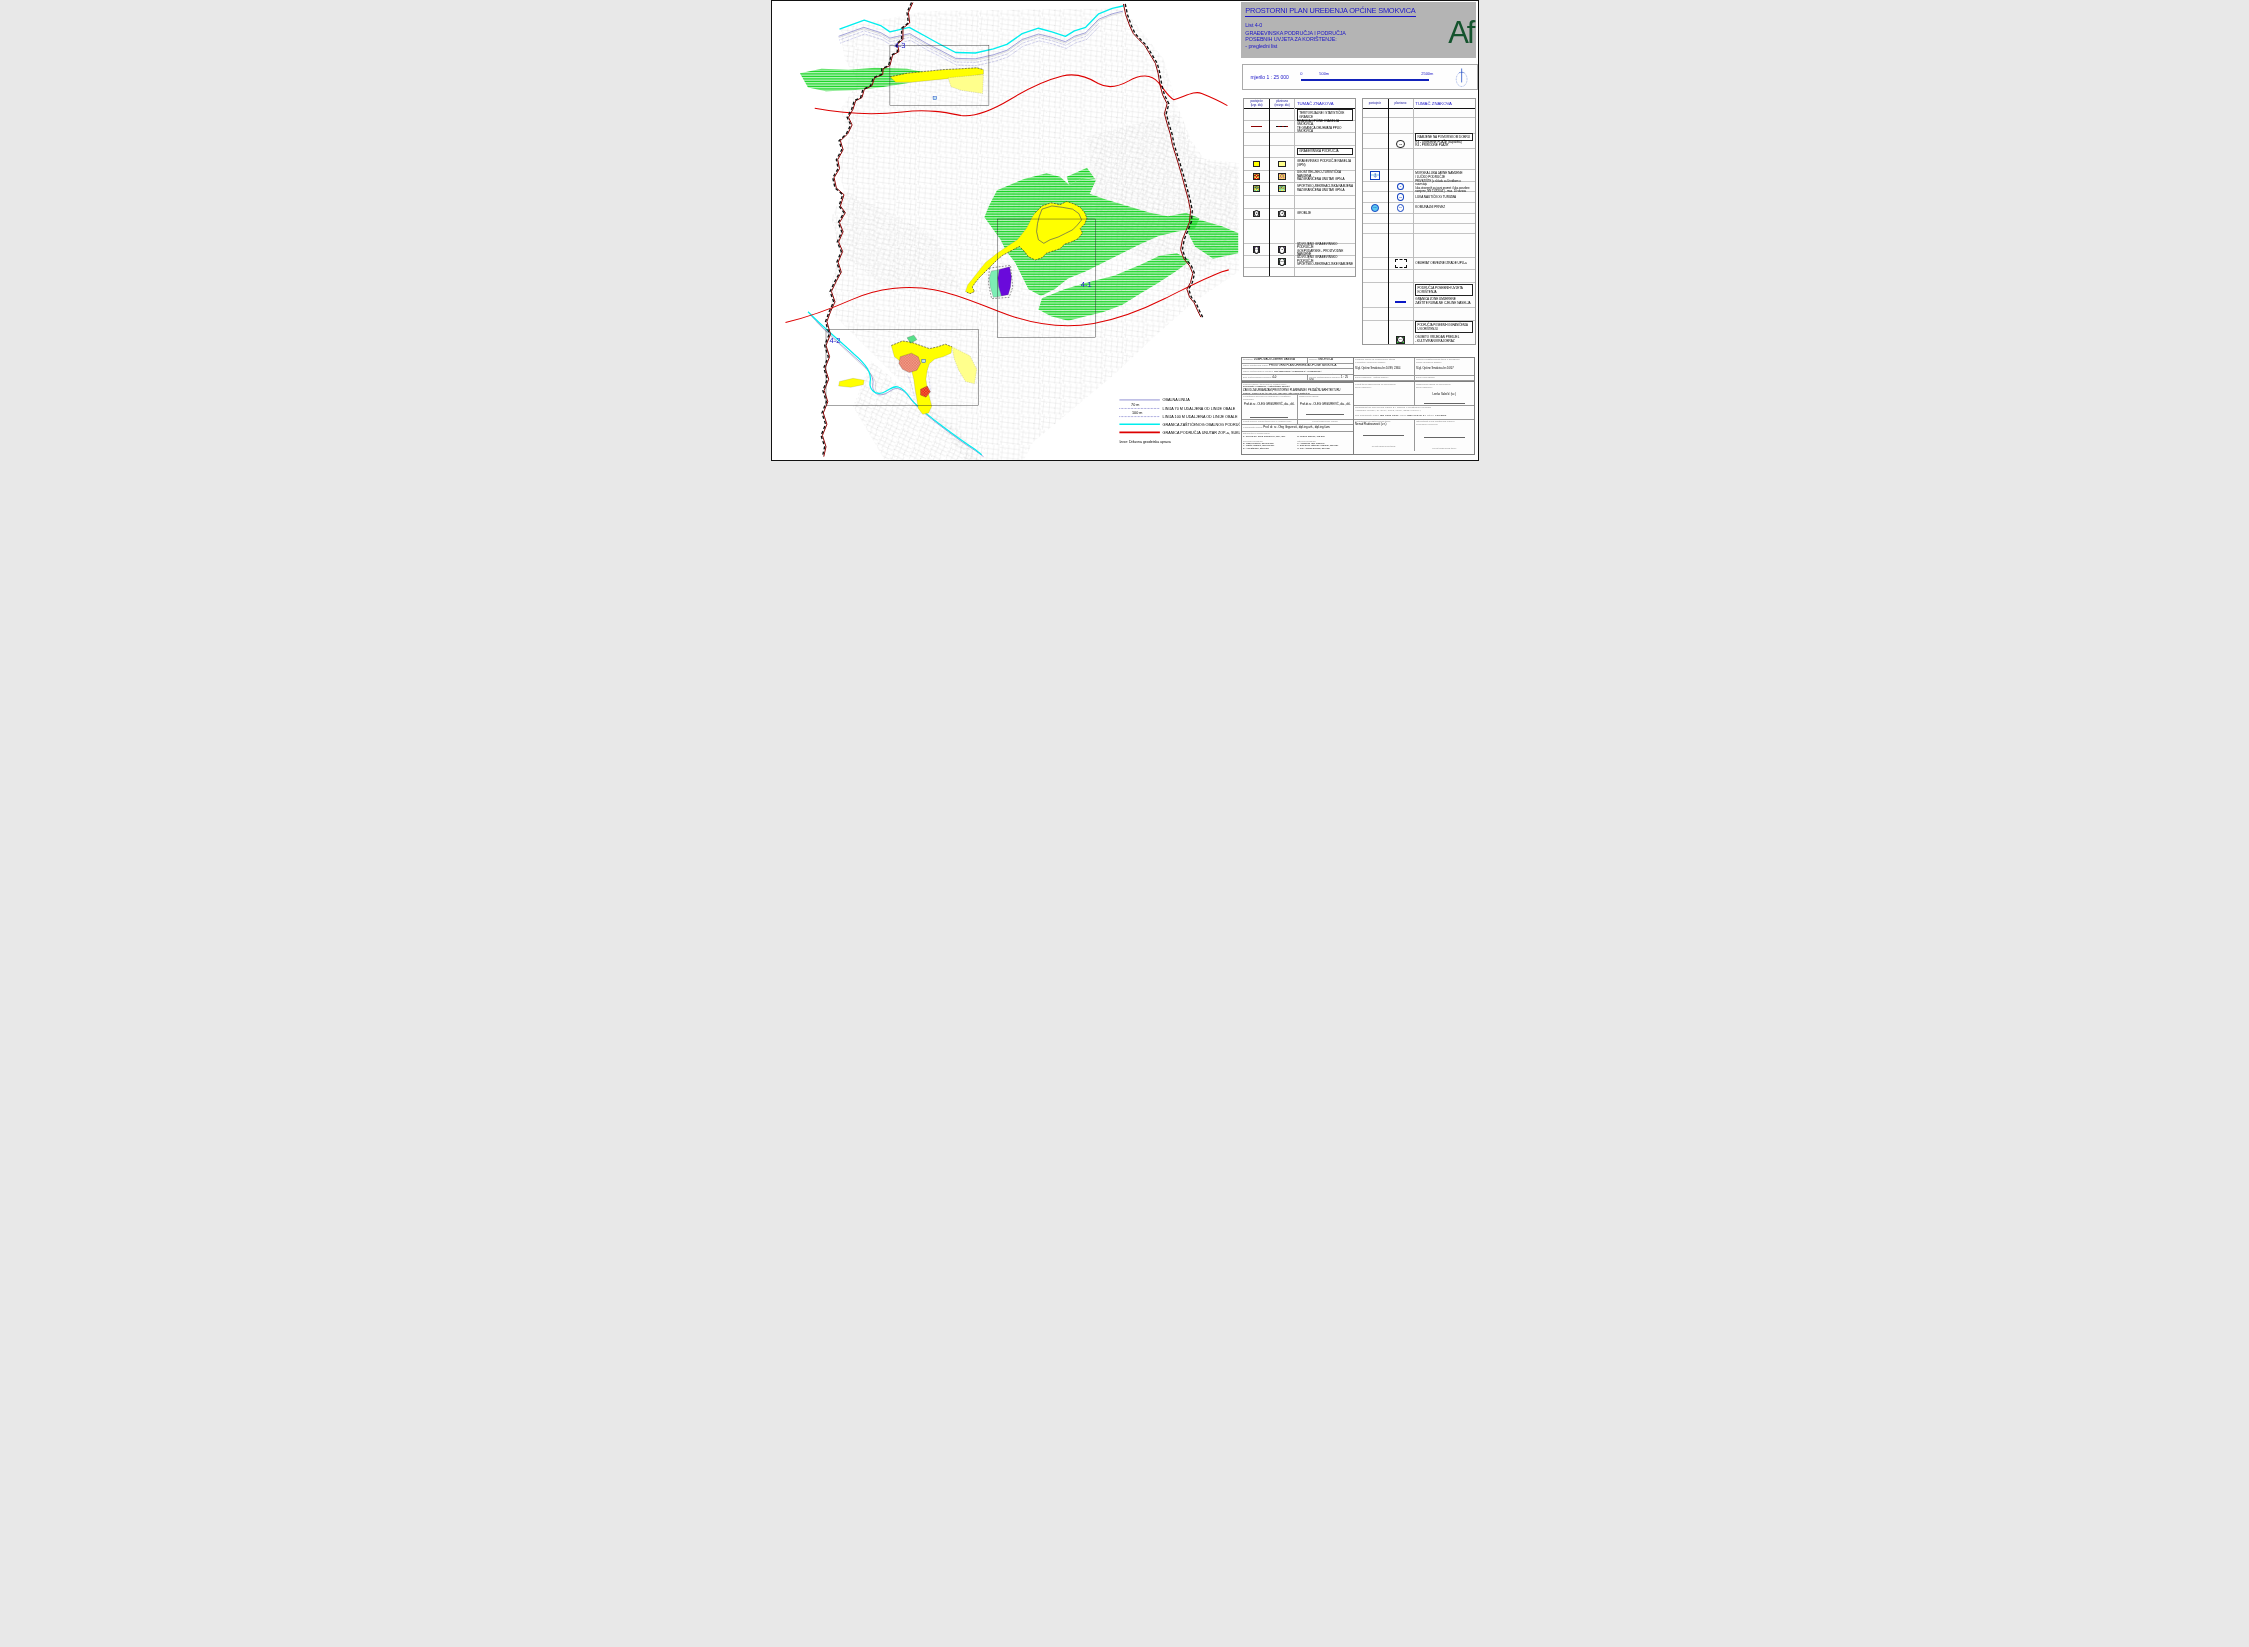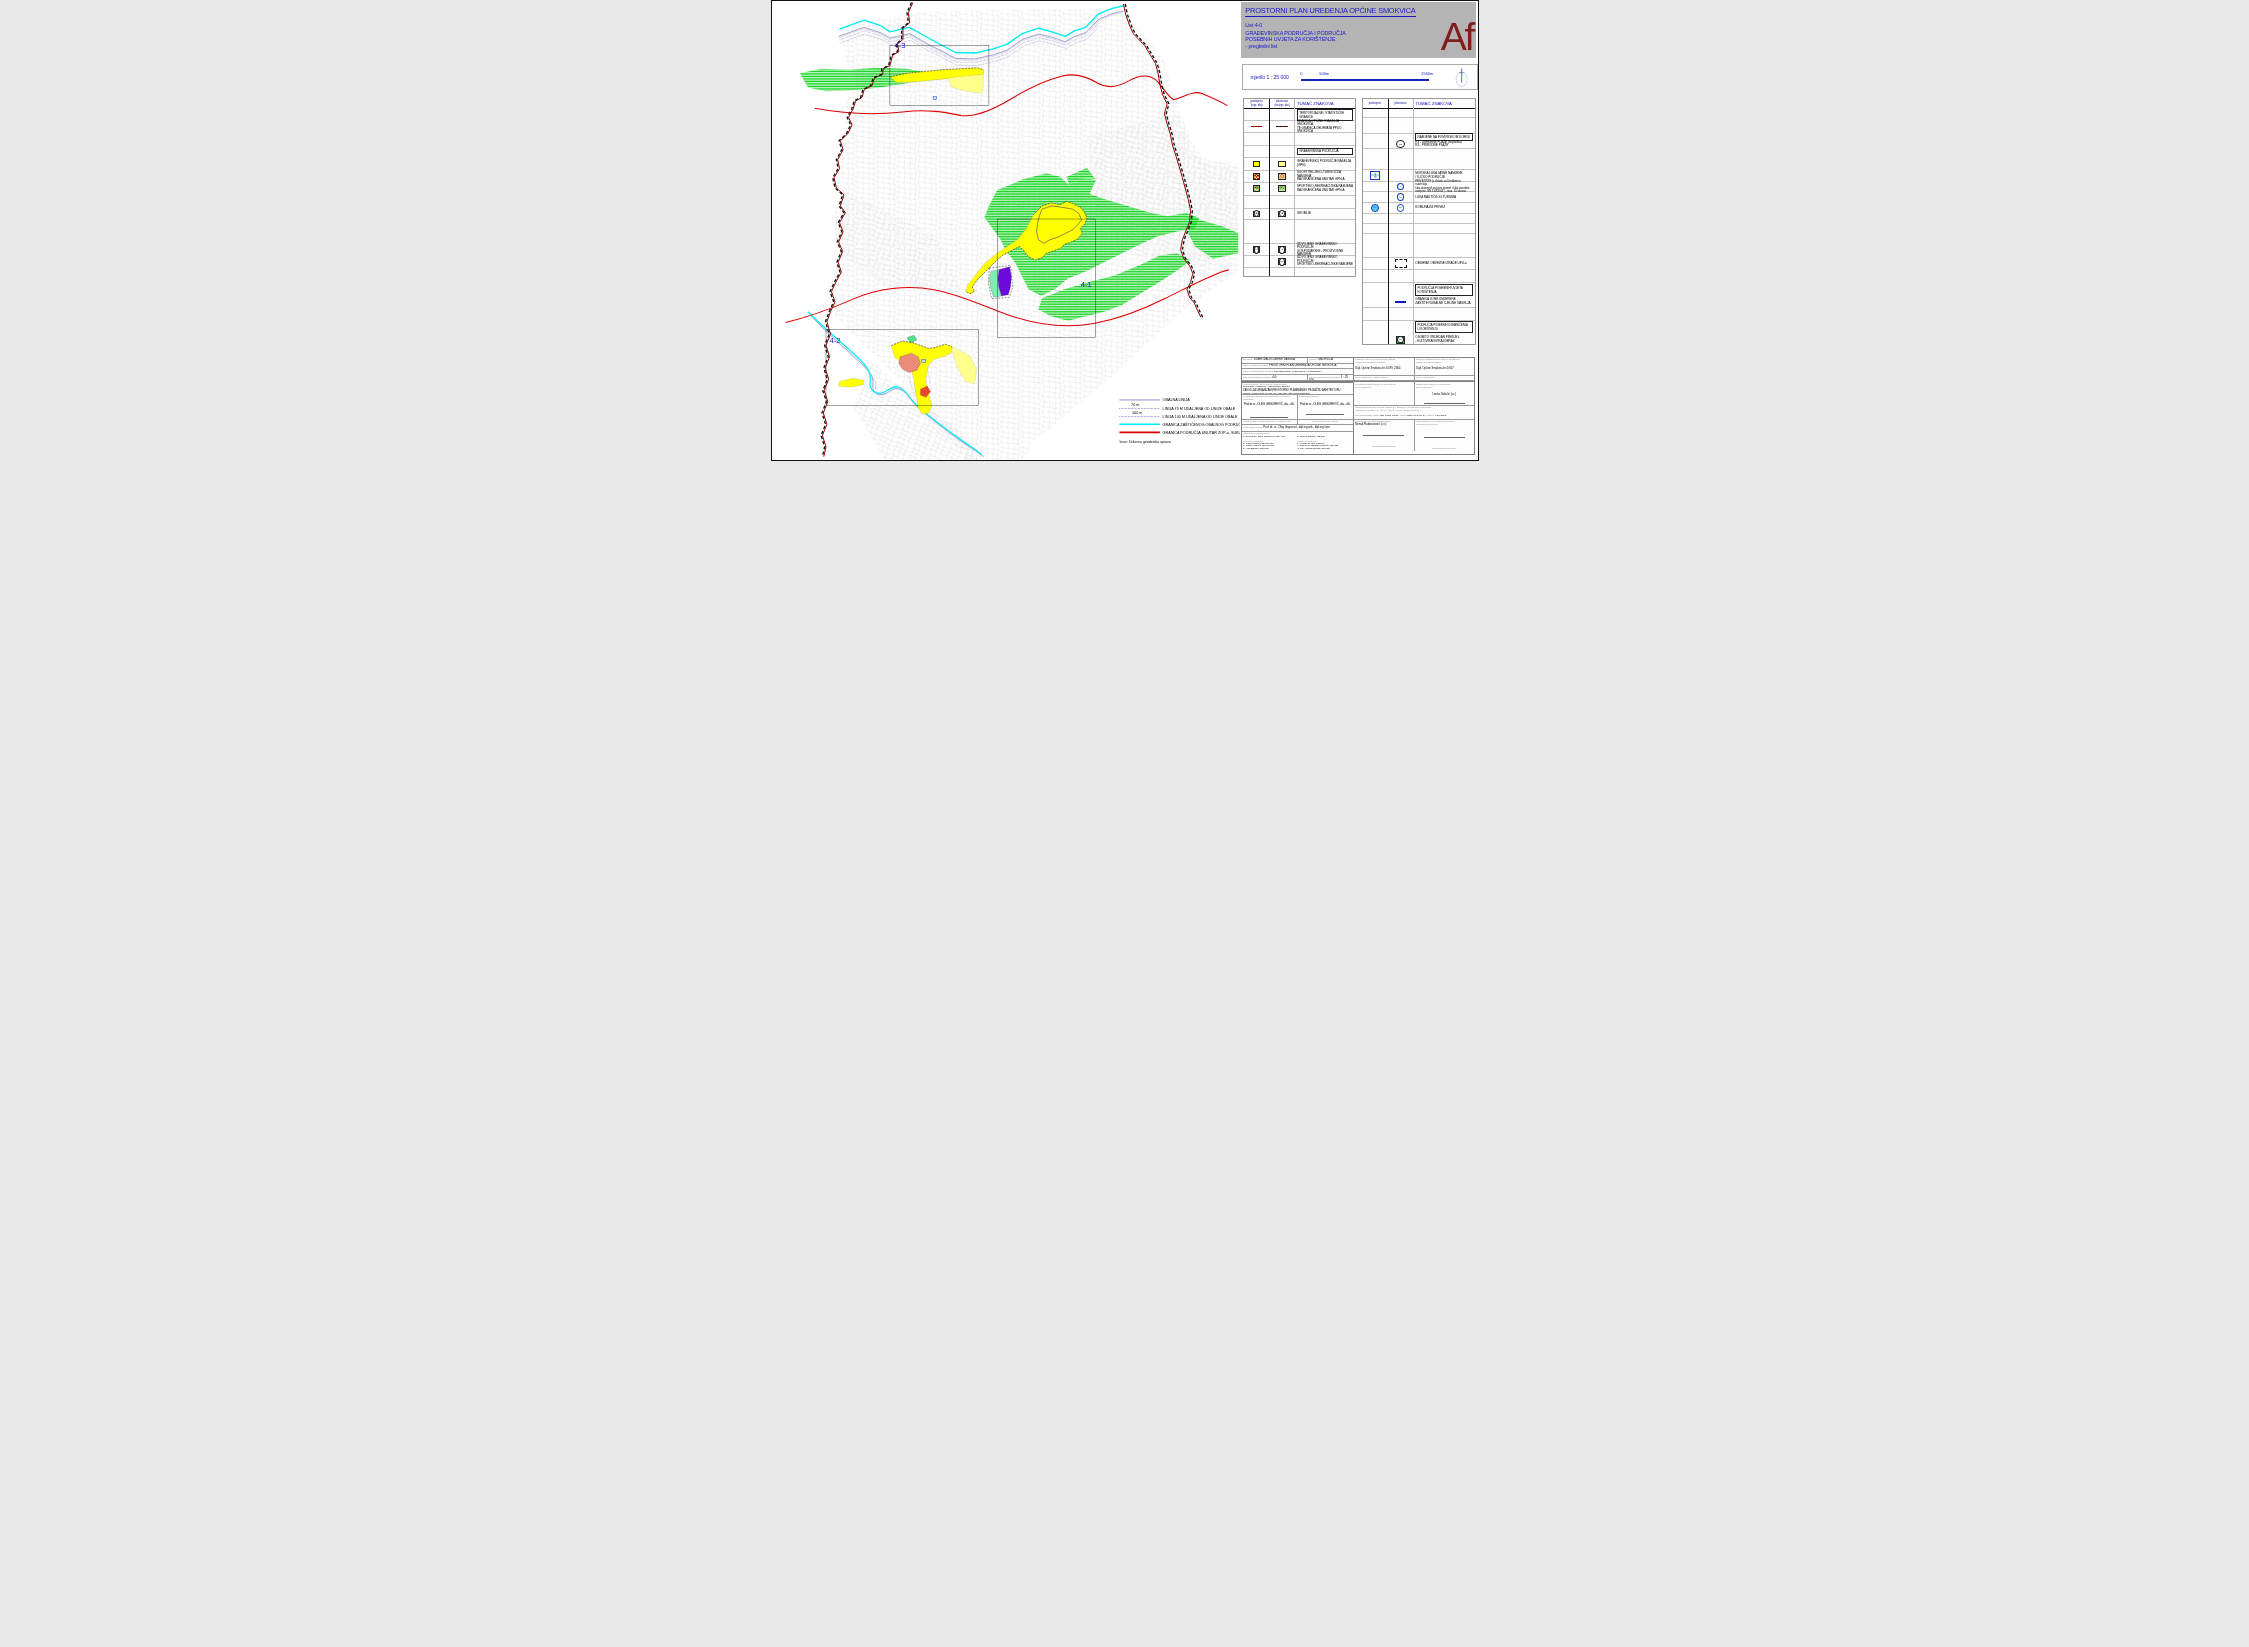--- a/index.html
+++ b/index.html
@@ -4,21 +4,21 @@
 <style>
   html,body{margin:0;padding:0;background:#e8e8e8;font-family:"Liberation Sans",sans-serif;}
   #sheet{position:relative;width:706px;height:459px;background:#fff;border:0.4px solid #111;overflow:hidden;margin:0 auto;}
   #mapsvg{position:absolute;left:0;top:0;}
   #panel{position:absolute;left:468px;top:0;width:238px;height:459px;background:#fff;}
 
   
   .titleblock{position:absolute;left:1.3px;top:1.3px;width:235px;height:56px;background:#b4b4b4;}
   .ptitle{position:absolute;left:4.5px;top:3.6px;font-size:7.4px;color:#1c16c8;letter-spacing:-0.2px;white-space:nowrap;border-bottom:1.1px solid #1c16c8;padding-bottom:1.3px;}
   .psub{position:absolute;left:4.5px;color:#1c16c8;font-size:5.4px;letter-spacing:-0.1px;white-space:nowrap;}
-  .af{position:absolute;right:2.7px;top:15.3px;font-size:39px;line-height:.95;color:#7f1d1d;letter-spacing:-2.2px;}
+  .af{position:absolute;right:2.7px;top:15.3px;font-size:31px;line-height:.95;color:#14532d;letter-spacing:-2.2px;}
 
   
   .scalebox{position:absolute;left:2.7px;top:63px;width:234px;height:24px;background:#fefefe;border:0.4px solid #aaa;}
   .mjerilo{position:absolute;left:7.2px;top:9px;font-size:5px;color:#1c16c8;}
   .sb-seg1{position:absolute;left:58px;top:14px;width:25px;height:1.8px;background:#1222bb;}
   .sb-seg2{position:absolute;left:83px;top:14.4px;width:103px;height:1.3px;background:#1222bb;}
   .sb-t{position:absolute;top:5.8px;font-size:4px;color:#1c16c8;}
   .northbox{position:absolute;right:8px;top:1.8px;width:15.3px;height:21px;}
 
   

